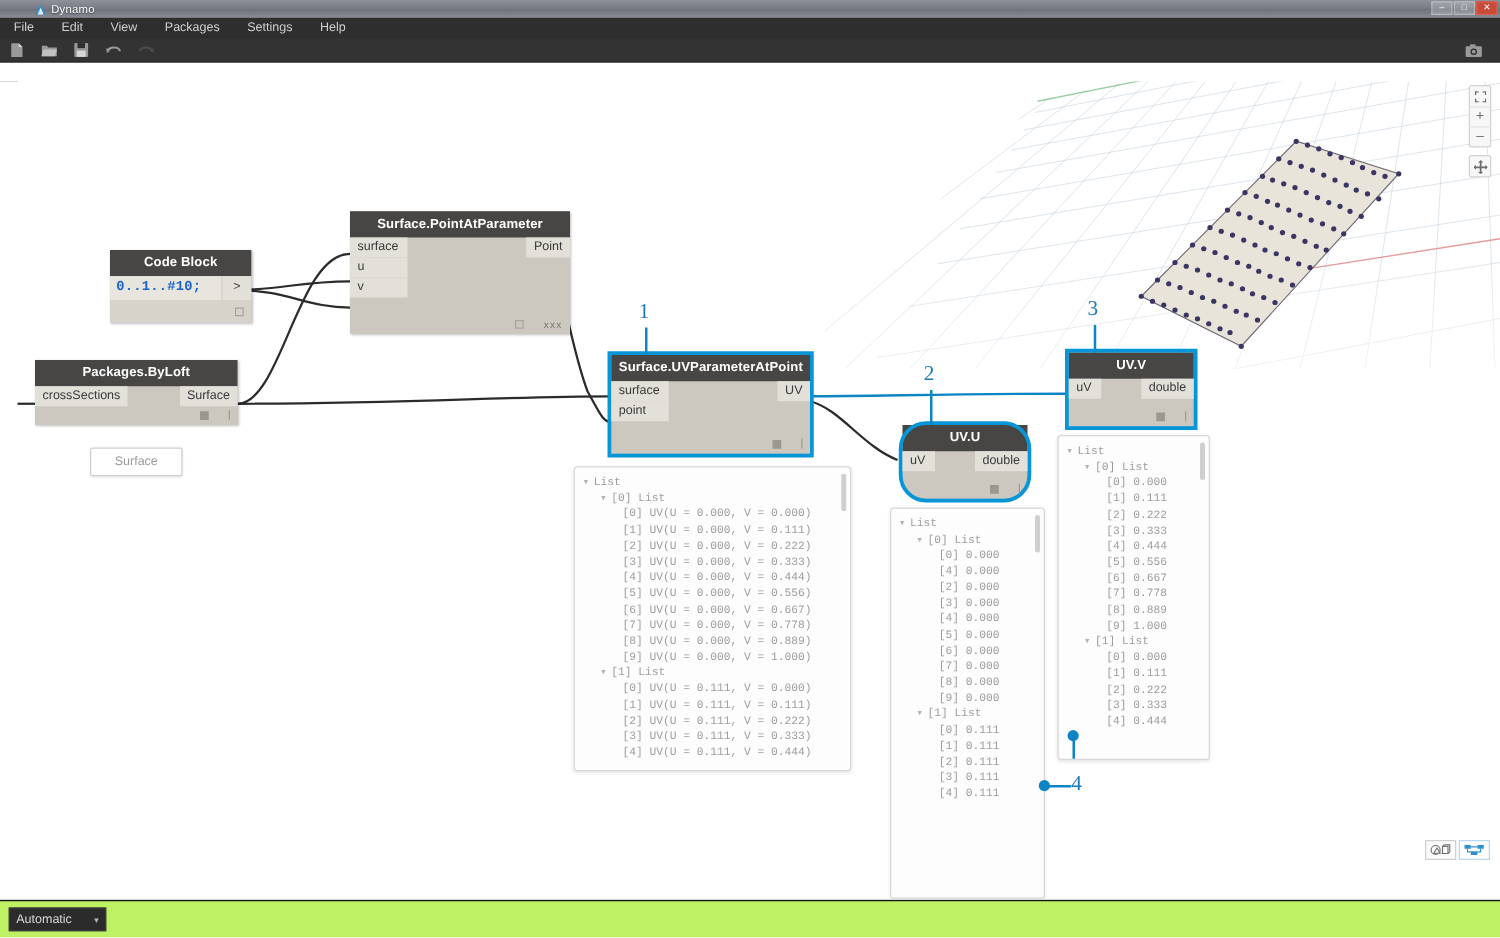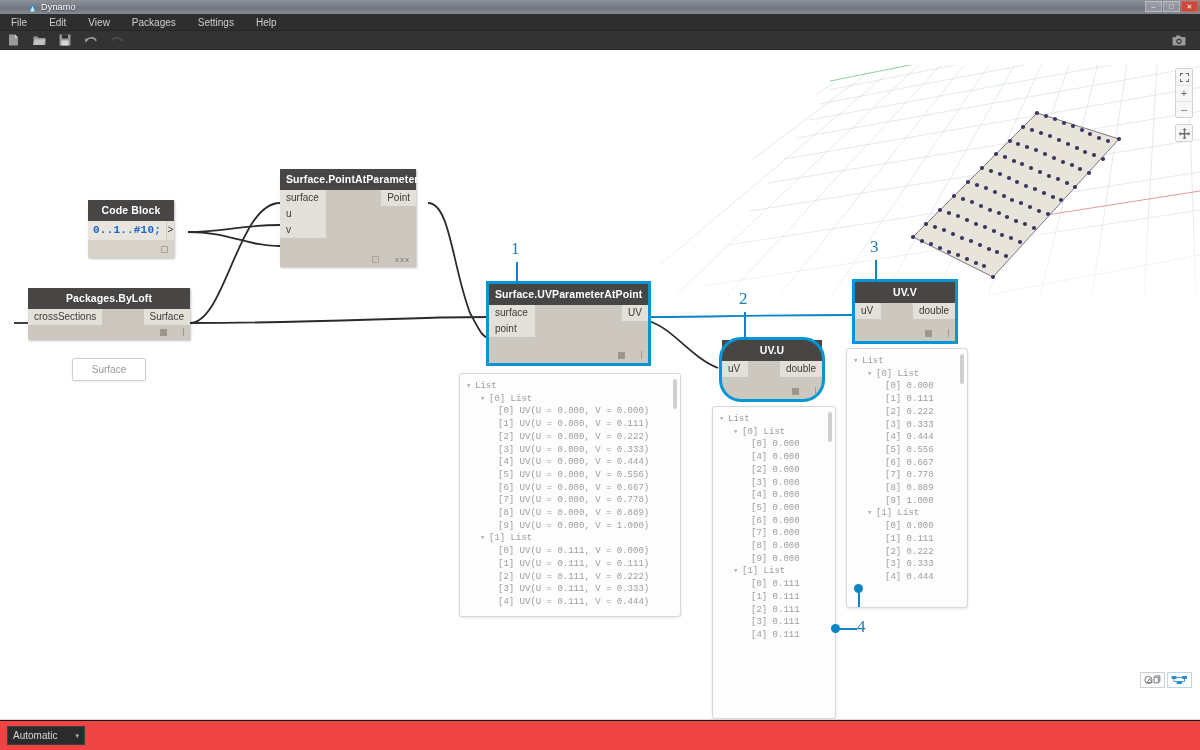--- a/index.html
+++ b/index.html
@@ -207,21 +207,21 @@
   }
   .callout-line { position: absolute; background: #0d84c4; }
   .callout-dot {
     position: absolute; width: 9px; height: 9px; border-radius: 50%;
     background: #0d84c4;
   }
 
   
   .statusbar {
     position: absolute; bottom: 0; left: 0; width: 1200px; height: 30px;
-    background: #ef4444; border-top: 1px solid #141414;
+    background: #bef264; border-top: 1px solid #141414;
     display: flex; align-items: center;
   }
   .run-select {
     margin-left: 7px; width: 78px; height: 19px; background: #2b2b2b;
     border: 1px solid #3e3e3e; color: #d8d8d8; font-size: 10px;
     display: flex; align-items: center; justify-content: space-between;
     padding: 0 5px;
   }
   .run-caret { font-size: 7px; color: #b9b9b9; }
 
@@ -538,21 +538,21 @@
       <g fill="none" stroke="#0d84c4" stroke-width="1.9">
 
         <path d="M648,252 C700,252 760,250 852,250"></path>
       </g>
       <g fill="none" stroke="#2b2b2b" stroke-width="1.8">
 
         <path d="M648,256 C672,262 690,292 718,303"></path>
       </g>
     </svg>
 
-    <div class="node" style="left:88px; top:135px; width:86px;">
+    <div class="node" style="left:88px; top:135px; width:113px;">
       <div class="node-header">Code Block</div>
       <div class="cb-body">
         <div class="cb-row">
           <div class="cb-code">0..1..#10;</div>
           <div class="cb-out">&gt;</div>
         </div>
         <div class="cb-footer">
           <span class="cb-sq"></span>
         </div>
       </div>
@@ -569,21 +569,21 @@
           <span class="footer-square"></span>
           <span class="footer-bar"></span>
         </div>
       </div>
     </div>
 
     <div class="preview-bubble" style="left:72px; top:293px; width:74px;">
       <span>Surface</span>
     </div>
 
-    <div class="node" style="left:280px; top:104px; width:136px;">
+    <div class="node" style="left:280px; top:104px; width:176px;">
       <div class="node-header">Surface.PointAtParameter</div>
       <div class="node-body">
         <div class="port-row">
           <div class="port-in">surface</div>
           <div class="port-out">Point</div>
         </div>
         <div class="port-row">
           <div class="port-in">u</div>
         </div>
         <div class="port-row">

